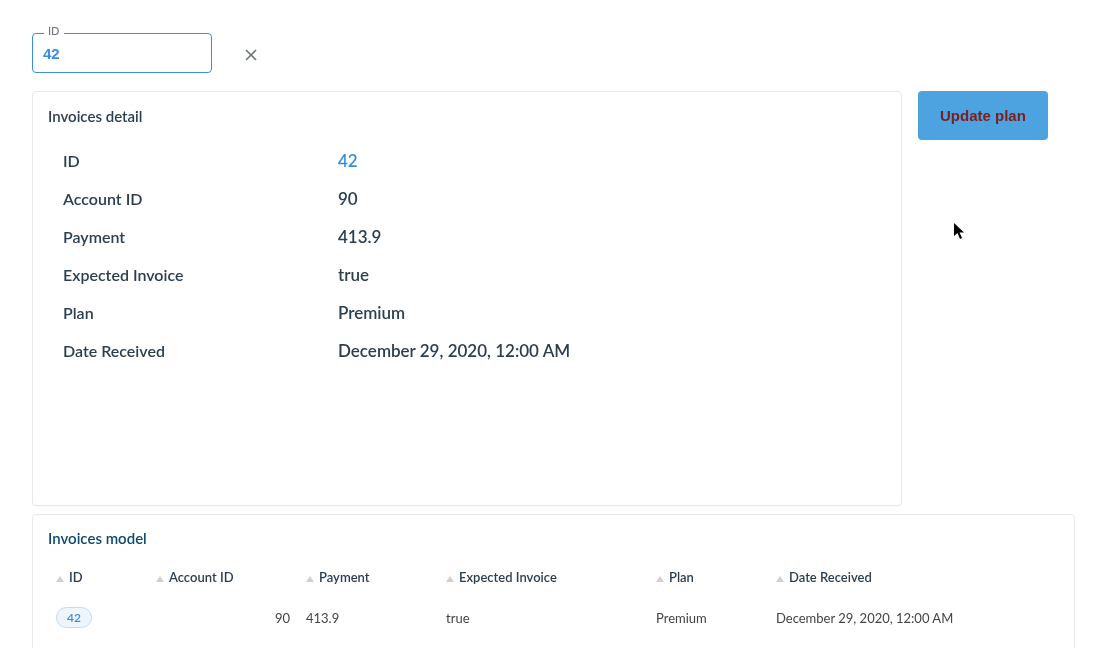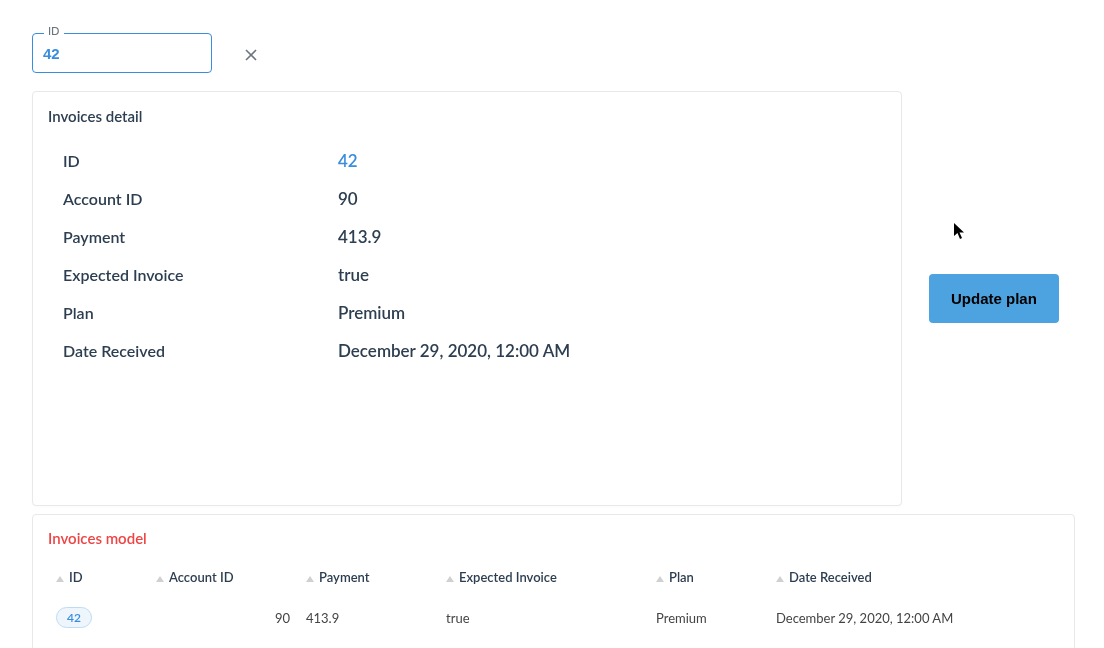--- a/index.html
+++ b/index.html
@@ -54,22 +54,22 @@
       background: transparent;
     }
     .close-icon {
       width: 14px;
       height: 14px;
       cursor: pointer;
       color: #6c757d;
     }
     .layout-row {
       display: flex;
-      gap: 27px;
-      align-items: center;
+      gap: 16px;
+      align-items: flex-start;
     }
     .detail-card {
       background: #fff;
       border: 1px solid #e8e8e8;
       border-radius: 4px;
       width: 870px;
       height: 415px;
       padding: 15px 15px 0 15px;
       box-shadow: 0 1px 2px rgba(0,0,0,0.02);
     }
@@ -96,40 +96,40 @@
     .detail-value {
       font-size: 17px;
       font-weight: 600;
       color: #2c3e50;
     }
     .detail-value.link {
       color: #3a8dde;
     }
     .update-btn {
       background: #4da3df;
-      color: #000000;
+      color: #7f1d1d;
       border: none;
       border-radius: 4px;
       padding: 16px 22px;
       font-size: 15px;
       font-weight: 600;
       cursor: pointer;
     }
     .model-card {
       margin-top: 8px;
       background: #fff;
       border: 1px solid #e8e8e8;
       border-radius: 4px;
       width: 1043px;
       padding: 14px 15px 20px 15px;
     }
     .model-title {
       font-size: 15px;
       font-weight: 600;
-      color: #ef4444;
+      color: #0c4a6e;
       margin-bottom: 18px;
     }
     .table {
       width: 100%;
       border-collapse: collapse;
     }
     .table th {
       text-align: left;
       font-size: 13px;
       font-weight: 600;

